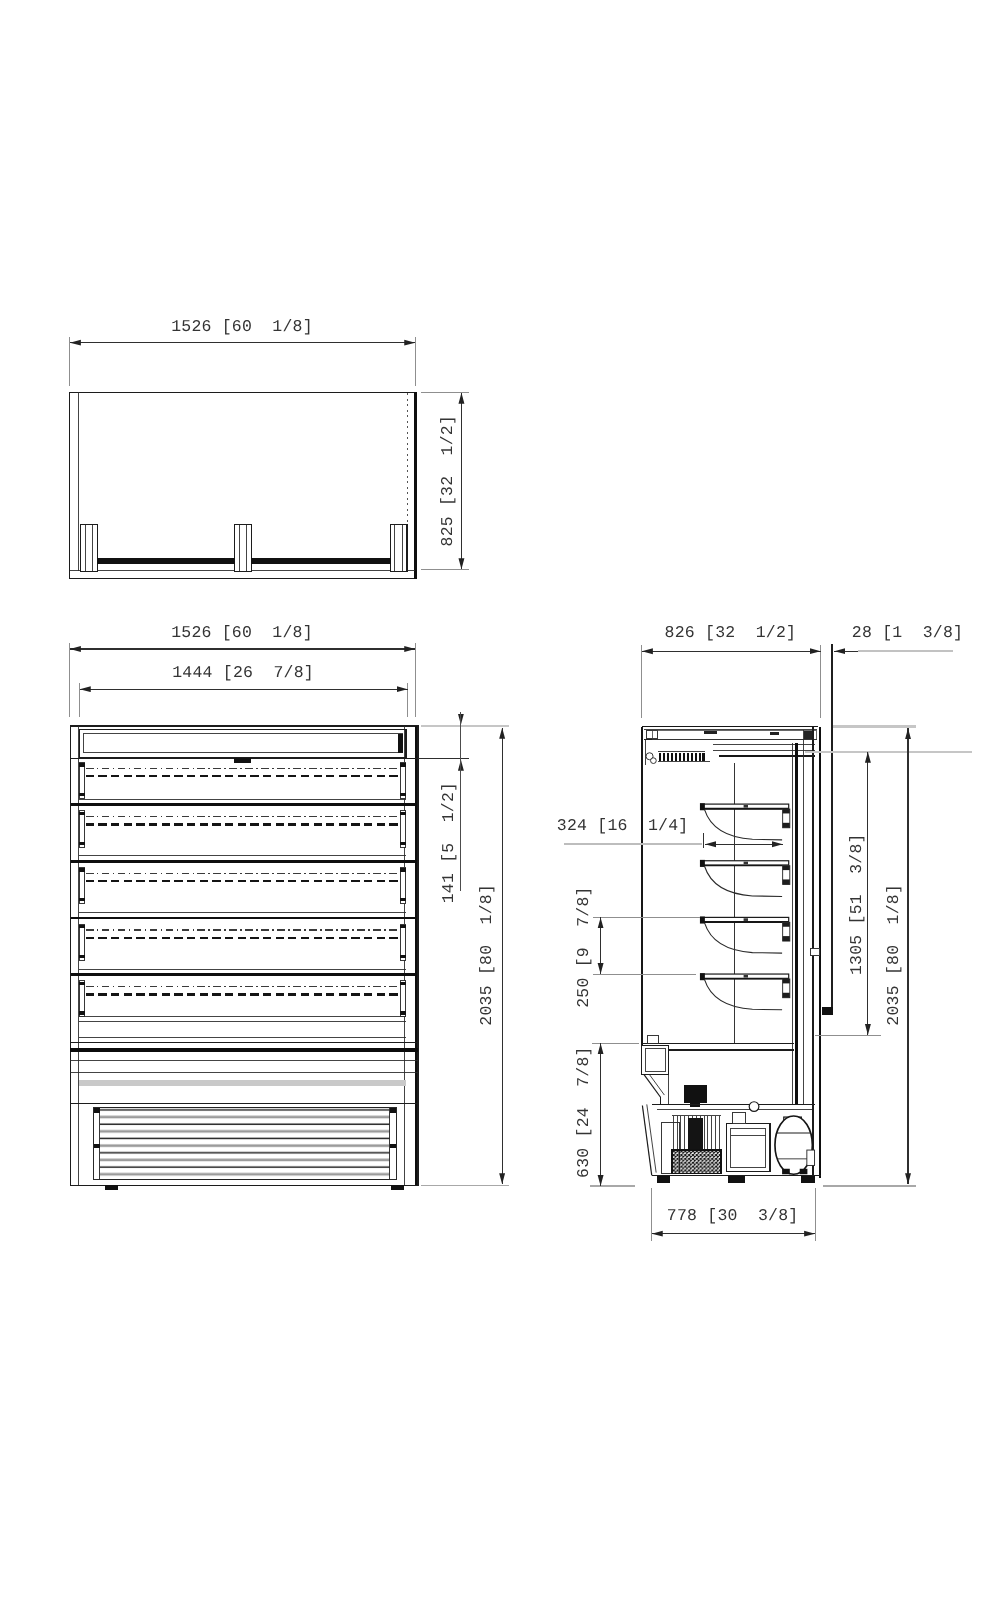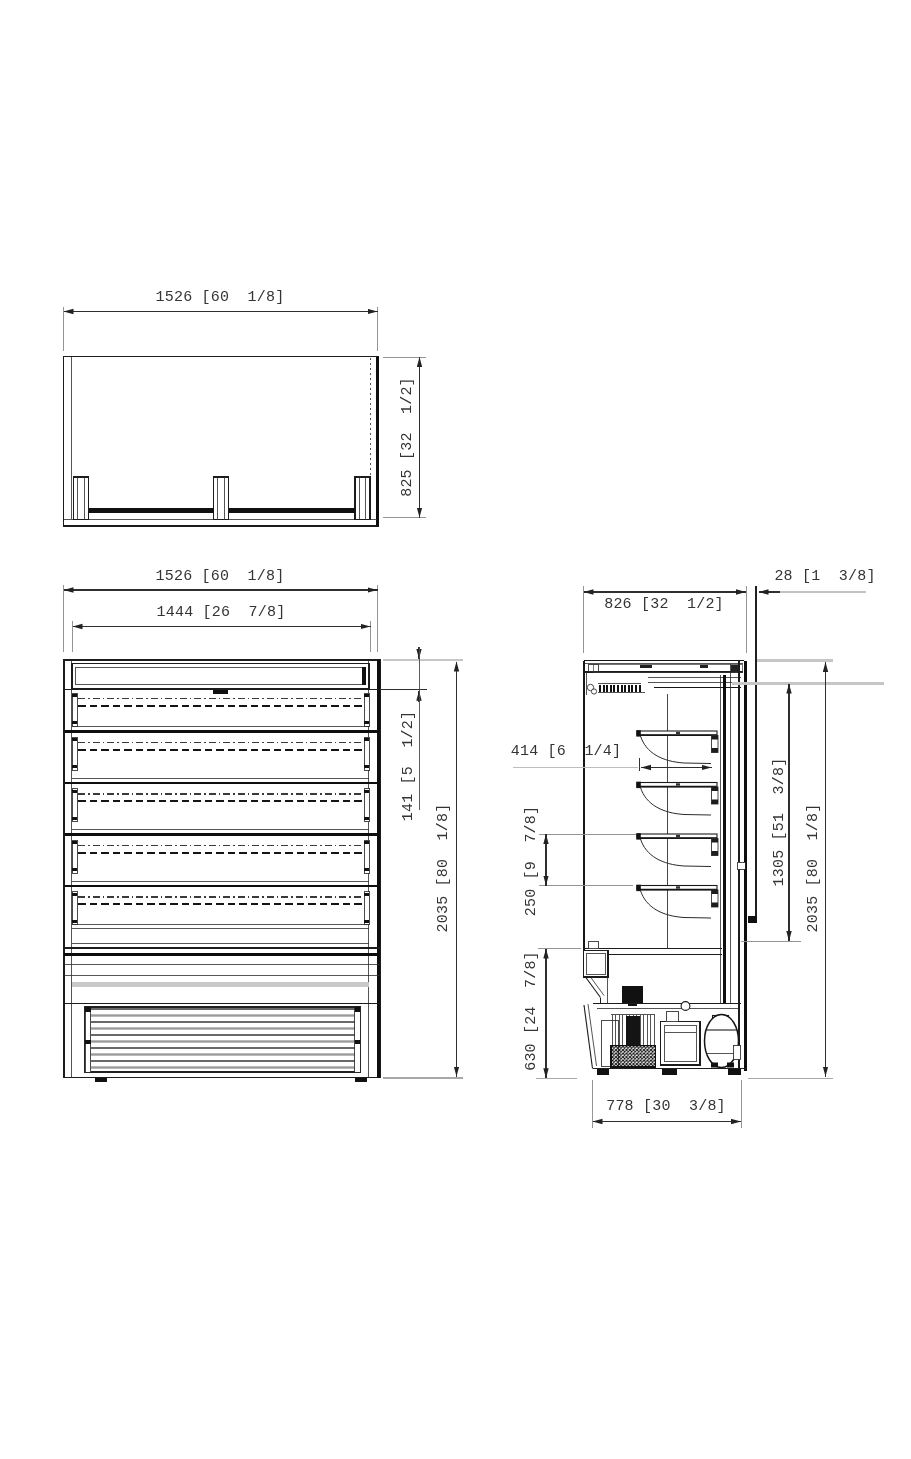--- a/index.html
+++ b/index.html
@@ -312,22 +312,22 @@
 </svg>
 
 <div class="dimlabel" style="left:220px;top:297px;">1526 [60  1/8]</div>
 <div class="dimlabel v" style="left:407px;top:437px;">825 [32  1/2]</div>
 
 <div class="dimlabel" style="left:220px;top:576px;">1526 [60  1/8]</div>
 <div class="dimlabel" style="left:221px;top:612px;">1444 [26  7/8]</div>
 <div class="dimlabel v" style="left:408px;top:766px;">141 [5  1/2]</div>
 <div class="dimlabel v" style="left:443px;top:868px;">2035 [80  1/8]</div>
 
-<div class="dimlabel" style="left:664px;top:604px;">826 [32  1/2]</div>
+<div class="dimlabel" style="left:664px;top:576px;">826 [32  1/2]</div>
 <div class="dimlabel" style="left:825px;top:576px;">28 [1  3/8]</div>
-<div class="dimlabel" style="left:566px;top:751px;">414 [6  1/4]</div>
+<div class="dimlabel" style="left:566px;top:751px;">324 [16  1/4]</div>
 <div class="dimlabel v" style="left:531px;top:861px;">250 [9  7/8]</div>
 <div class="dimlabel v" style="left:779px;top:822px;">1305 [51  3/8]</div>
 <div class="dimlabel v" style="left:813px;top:868px;">2035 [80  1/8]</div>
 <div class="dimlabel v" style="left:531px;top:1011px;">630 [24  7/8]</div>
 <div class="dimlabel" style="left:666px;top:1106px;">778 [30  3/8]</div>
 
 </div>
 
 </body></html>

